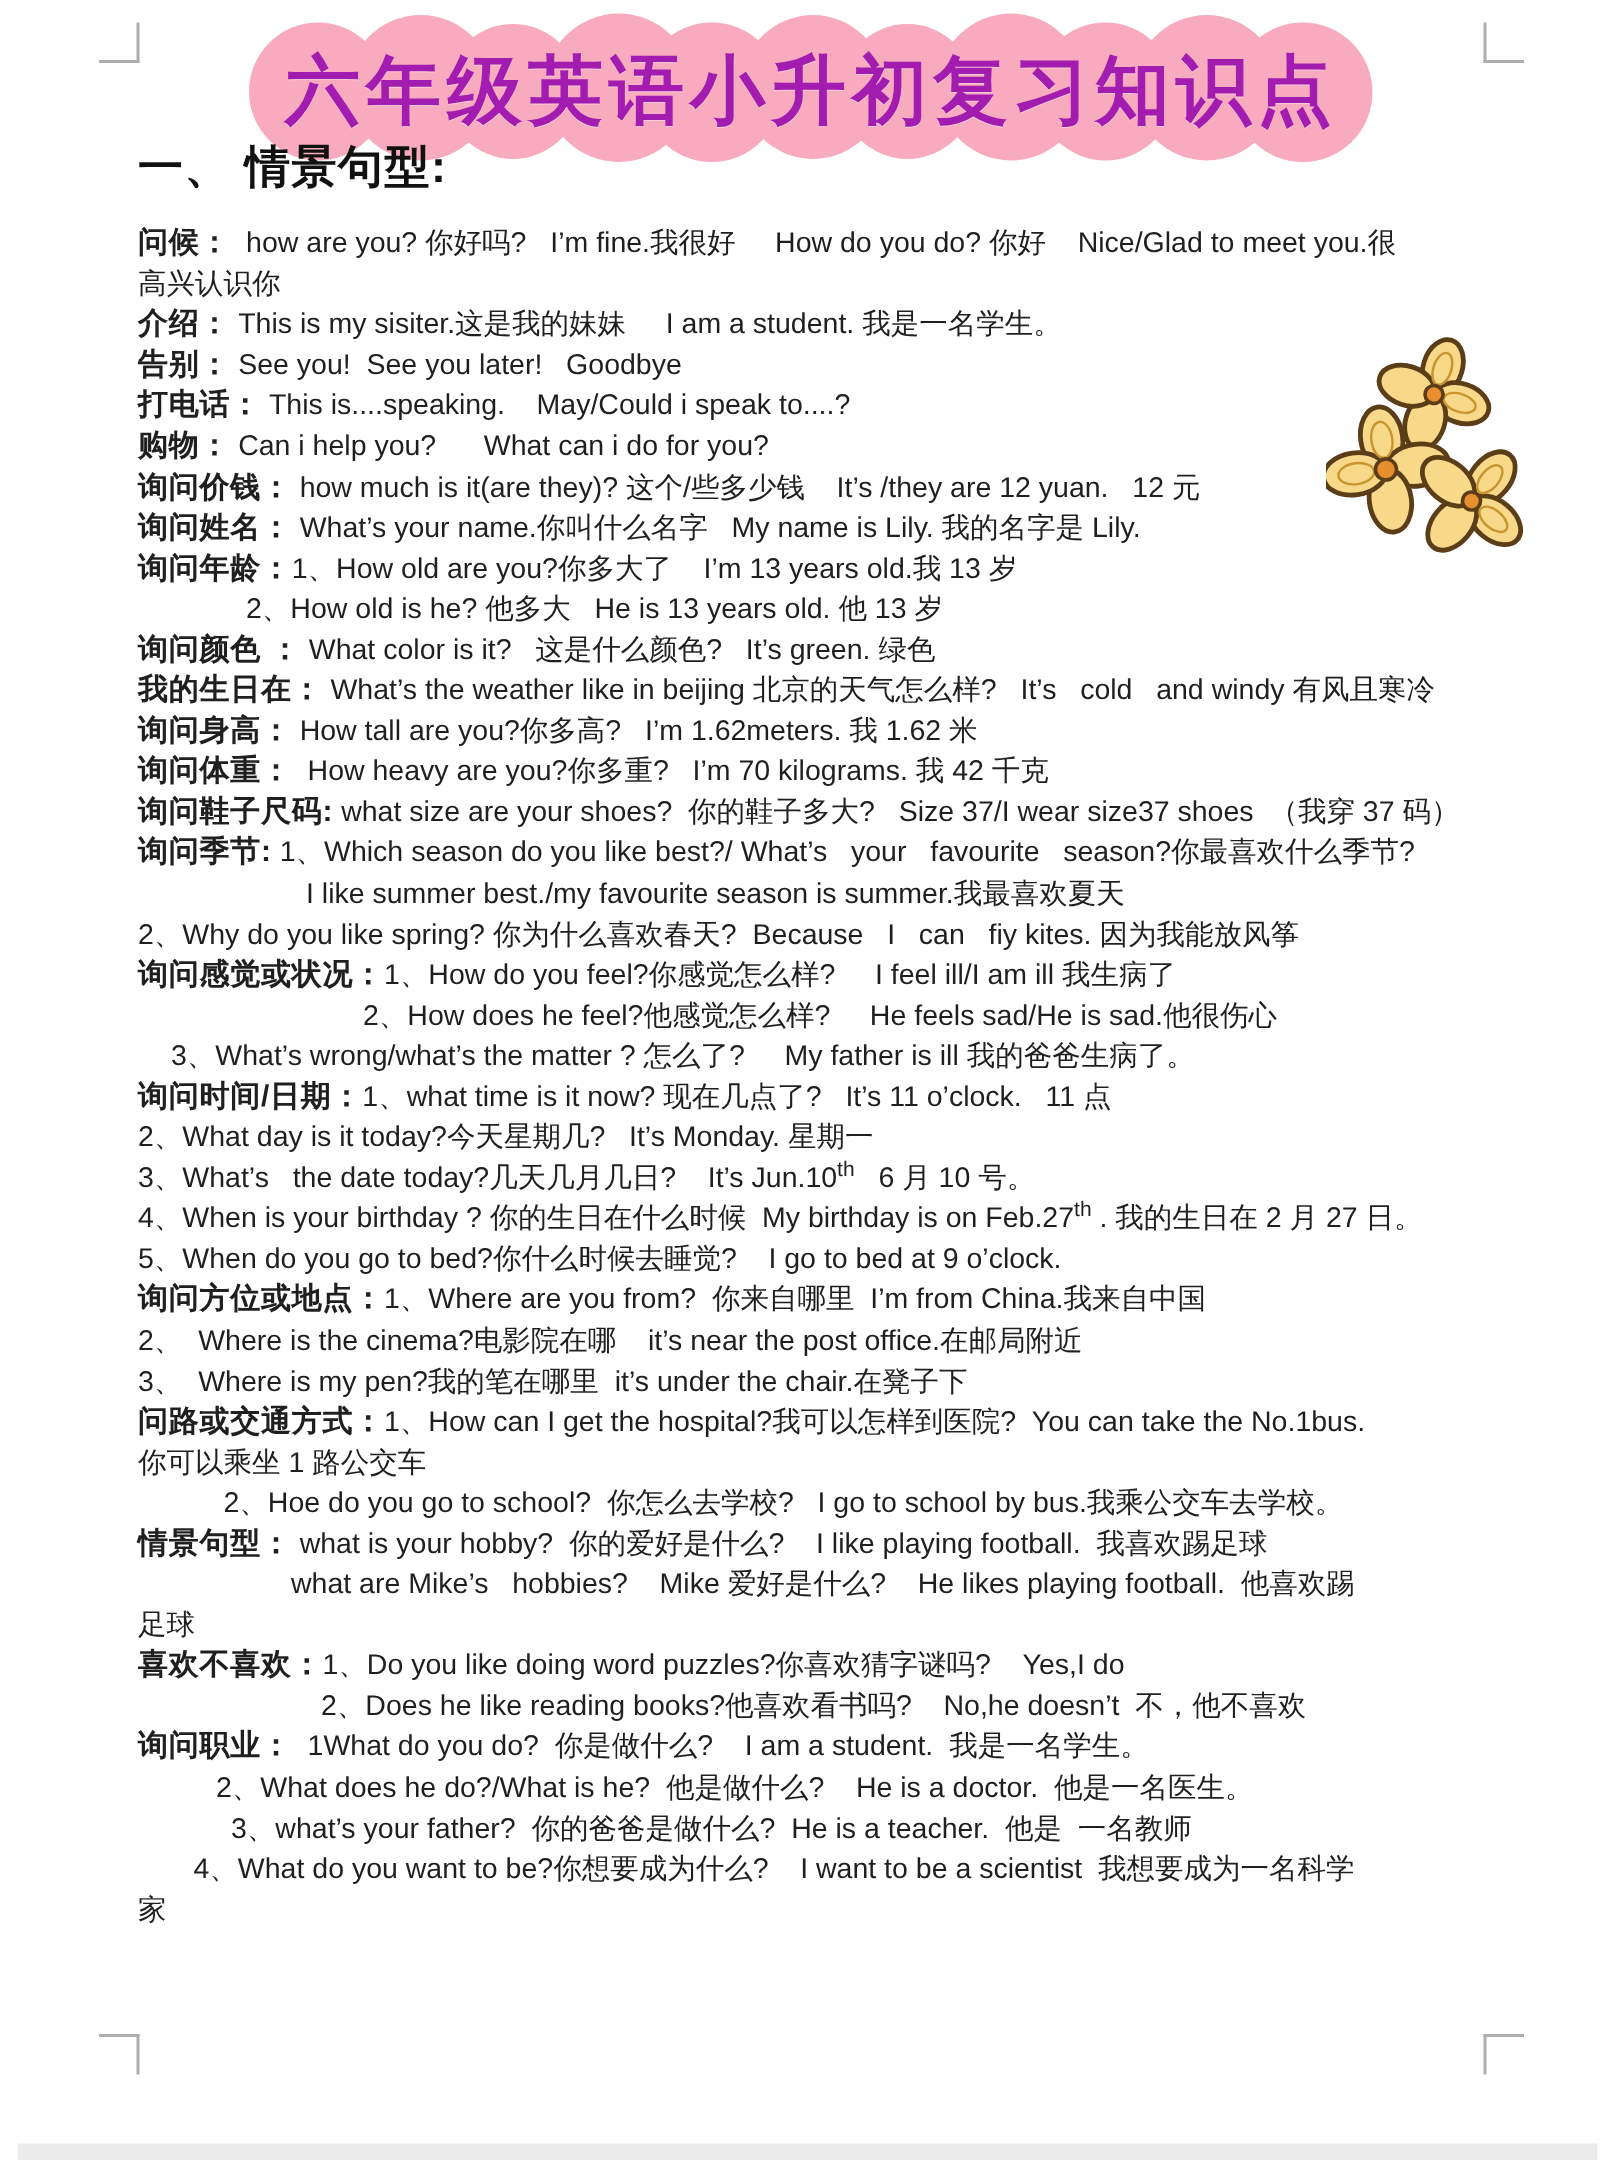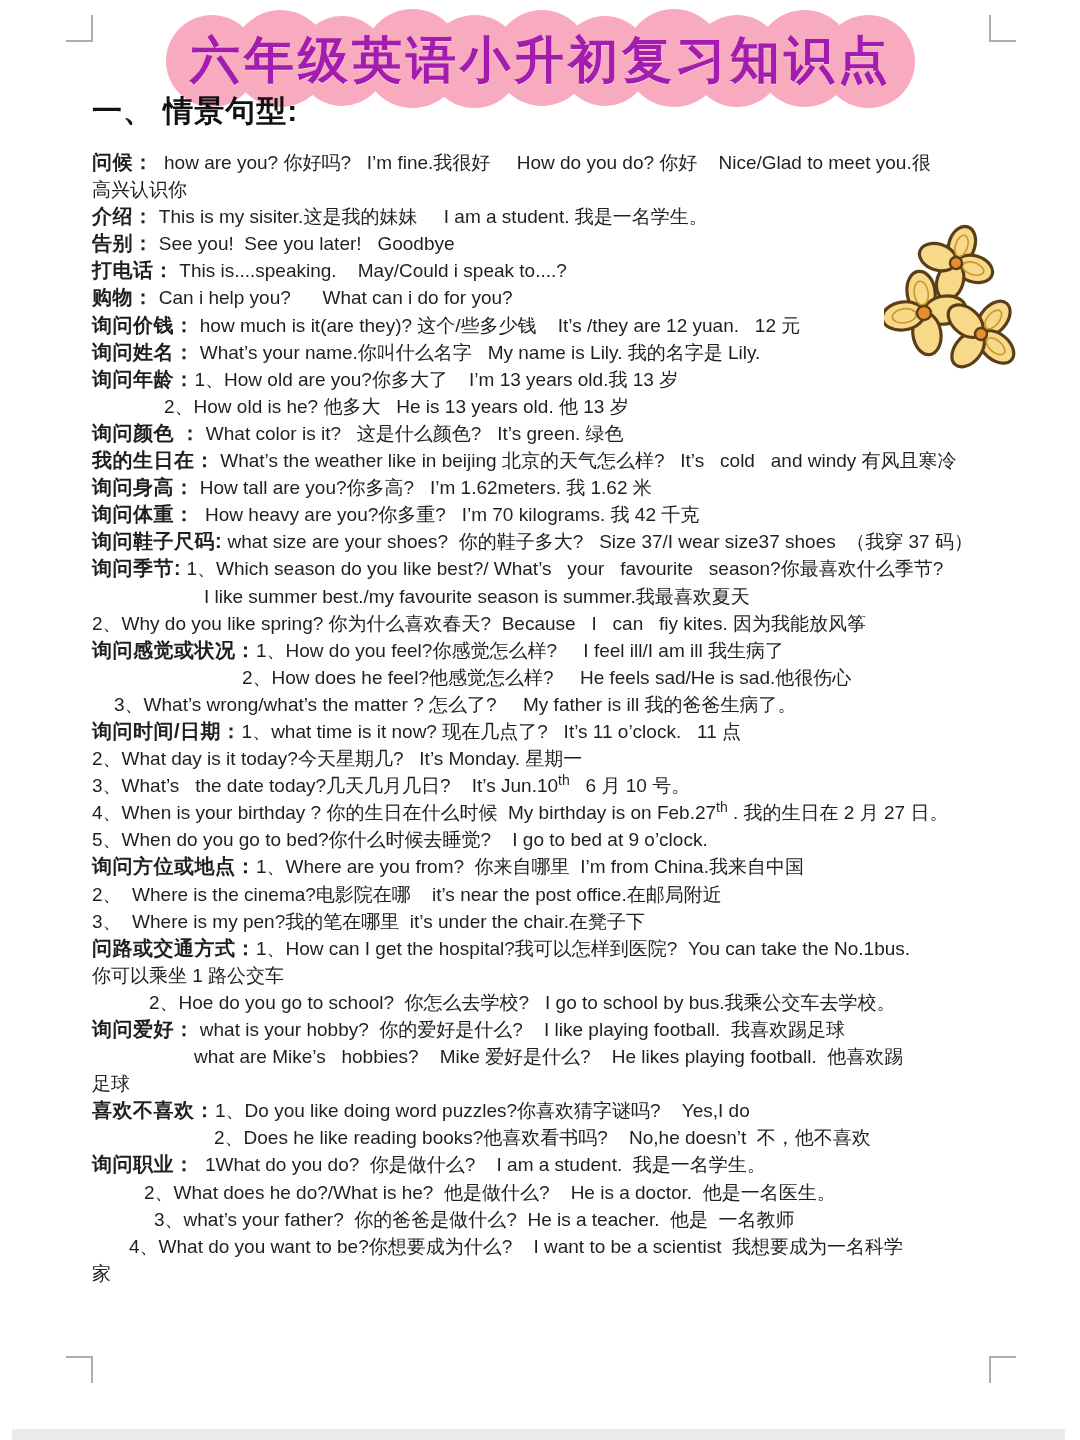--- a/index.html
+++ b/index.html
@@ -104,21 +104,21 @@
     <div class="line"><span>2、What day is it today?今天星期几?   It’s Monday. 星期一</span></div>
     <div class="line"><span>3、What’s   the date today?几天几月几日?    It’s Jun.10</span><sup>th</sup><span>   6 月 10 号。</span></div>
     <div class="line"><span>4、When is your birthday ? 你的生日在什么时候  My birthday is on Feb.27</span><sup>th</sup><span> . 我的生日在 2 月 27 日。</span></div>
     <div class="line"><span>5、When do you go to bed?你什么时候去睡觉?    I go to bed at 9 o’clock.</span></div>
     <div class="line"><span class="lbl">询问方位或地点：</span><span>1、Where are you from?  你来自哪里  I’m from China.我来自中国</span></div>
     <div class="line"><span>2、  Where is the cinema?电影院在哪    it’s near the post office.在邮局附近</span></div>
     <div class="line"><span>3、  Where is my pen?我的笔在哪里  it’s under the chair.在凳子下</span></div>
     <div class="line"><span class="lbl">问路或交通方式：</span><span>1、How can I get the hospital?我可以怎样到医院?  You can take the No.1bus.</span></div>
     <div class="line"><span>你可以乘坐 1 路公交车</span></div>
     <div class="line" style="padding-left: 57px;"><span>2、Hoe do you go to school?  你怎么去学校?   I go to school by bus.我乘公交车去学校。</span></div>
-    <div class="line"><span class="lbl">询问爱好：</span><span> what is your hobby?  你的爱好是什么?    I like playing football.  我喜欢踢足球</span></div>
+    <div class="line"><span class="lbl">情景句型：</span><span> what is your hobby?  你的爱好是什么?    I like playing football.  我喜欢踢足球</span></div>
     <div class="line" style="padding-left: 102px;"><span>what are Mike’s   hobbies?    Mike 爱好是什么?    He likes playing football.  他喜欢踢</span></div>
     <div class="line"><span>足球</span></div>
     <div class="line"><span class="lbl">喜欢不喜欢：</span><span>1、Do you like doing word puzzles?你喜欢猜字谜吗?    Yes,I do</span></div>
     <div class="line" style="padding-left: 122px;"><span>2、Does he like reading books?他喜欢看书吗?    No,he doesn’t  不，他不喜欢</span></div>
     <div class="line"><span class="lbl">询问职业：</span><span>  1What do you do?  你是做什么?    I am a student.  我是一名学生。</span></div>
     <div class="line" style="padding-left: 52px;"><span>2、What does he do?/What is he?  他是做什么?    He is a doctor.  他是一名医生。</span></div>
     <div class="line" style="padding-left: 62px;"><span>3、what’s your father?  你的爸爸是做什么?  He is a teacher.  他是  一名教师</span></div>
     <div class="line" style="padding-left: 37px;"><span>4、What do you want to be?你想要成为什么?    I want to be a scientist  我想要成为一名科学</span></div>
     <div class="line"><span>家</span></div>
   </div>

